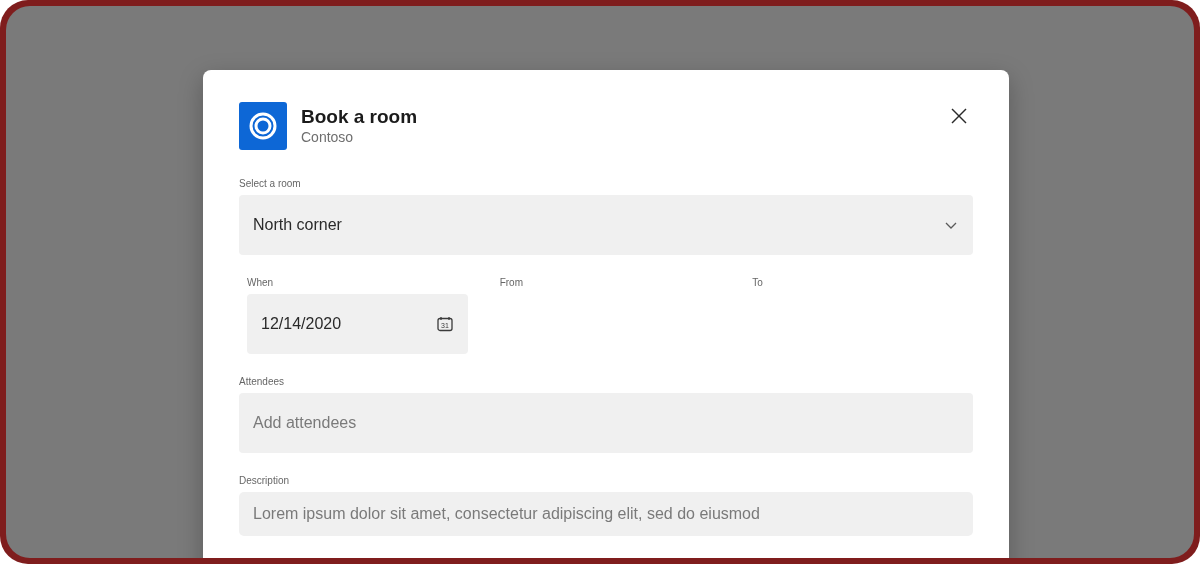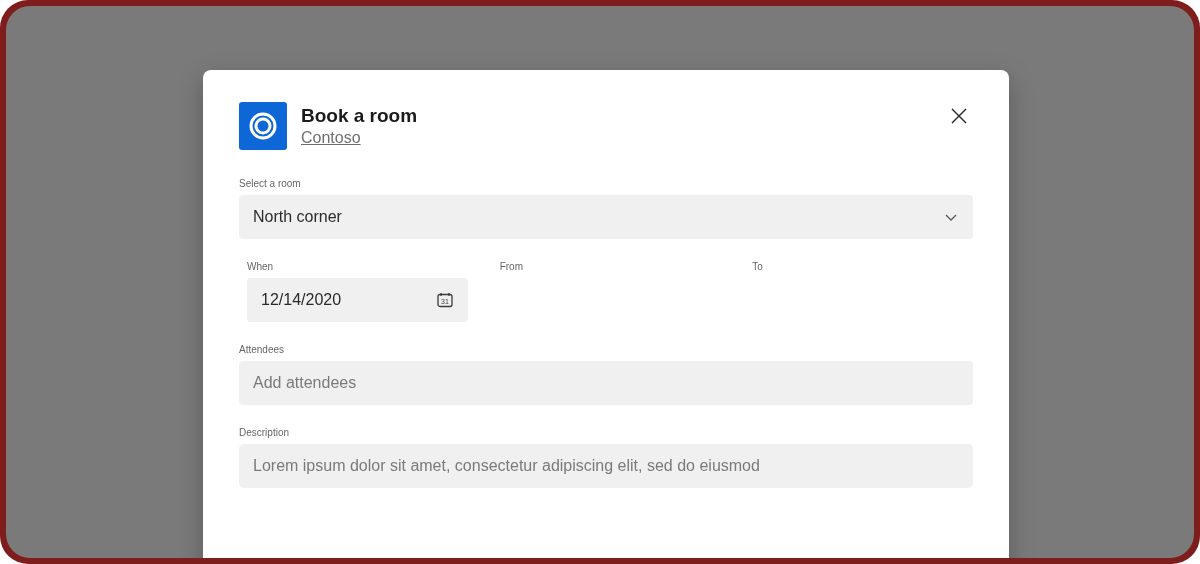--- a/index.html
+++ b/index.html
@@ -32,27 +32,27 @@
   .header { display: flex; align-items: flex-start; justify-content: space-between; margin-bottom: 28px; }
   .header-left { display: flex; align-items: center; gap: 14px; }
   .app-icon {
     width: 48px; height: 48px;
     background: #0d67d6;
     border-radius: 3px;
     display: flex; align-items: center; justify-content: center;
     flex-shrink: 0;
   }
   .title-block .title { font-weight: 700; font-size: 19px; color: #1b1b1b; line-height: 1.25; }
-  .title-block .subtitle { font-size: 16px; color: #6e6e6e; line-height: 1.25; text-decoration: underline; }
+  .title-block .subtitle { font-size: 14px; color: #6e6e6e; line-height: 1.25; }
   .close-btn { cursor: pointer; padding: 4px; display:flex; align-items:center; justify-content:center; }
   .label { font-size: 10px; color: #666666; margin-bottom: 6px; display:block; }
   .field {
     background: #f0f0f0;
     border-radius: 4px;
-    height: 44px;
+    height: 60px;
     display: flex; align-items: center; justify-content: space-between;
     padding: 0 14px;
     font-size: 16px; color: #2a2a2a;
     cursor: pointer;
   }
   .field .text-val { color: #2a2a2a; }
   .field.input-like { cursor: text; }
   .placeholder { color: #7a7a7a; }
   .section { margin-bottom: 22px; }
   .row3 { display: flex; gap: 24px; }

